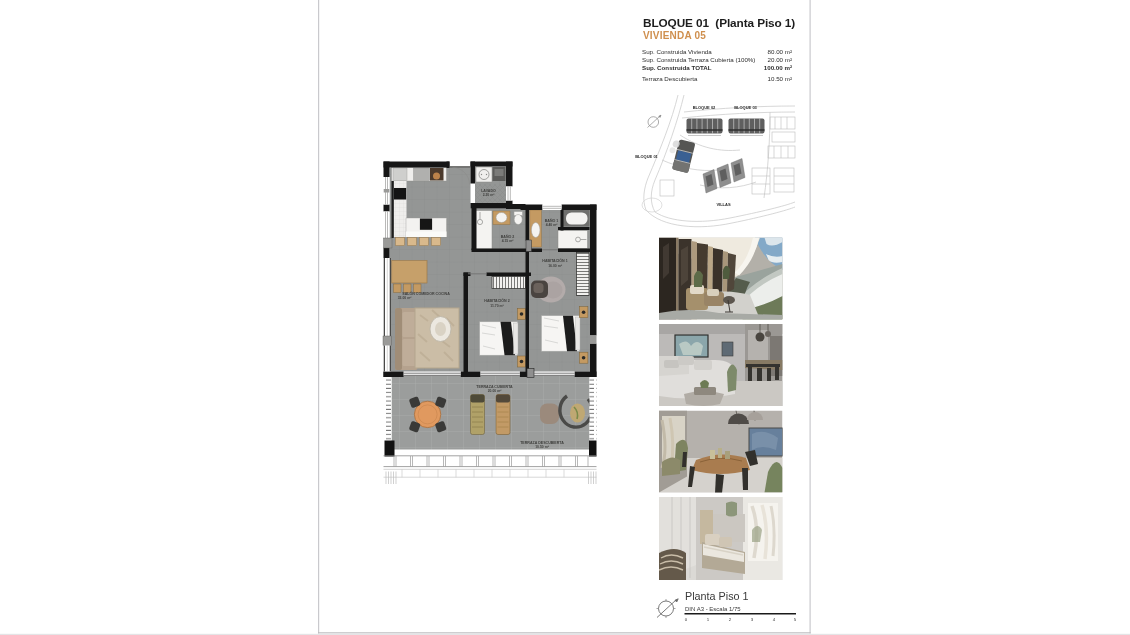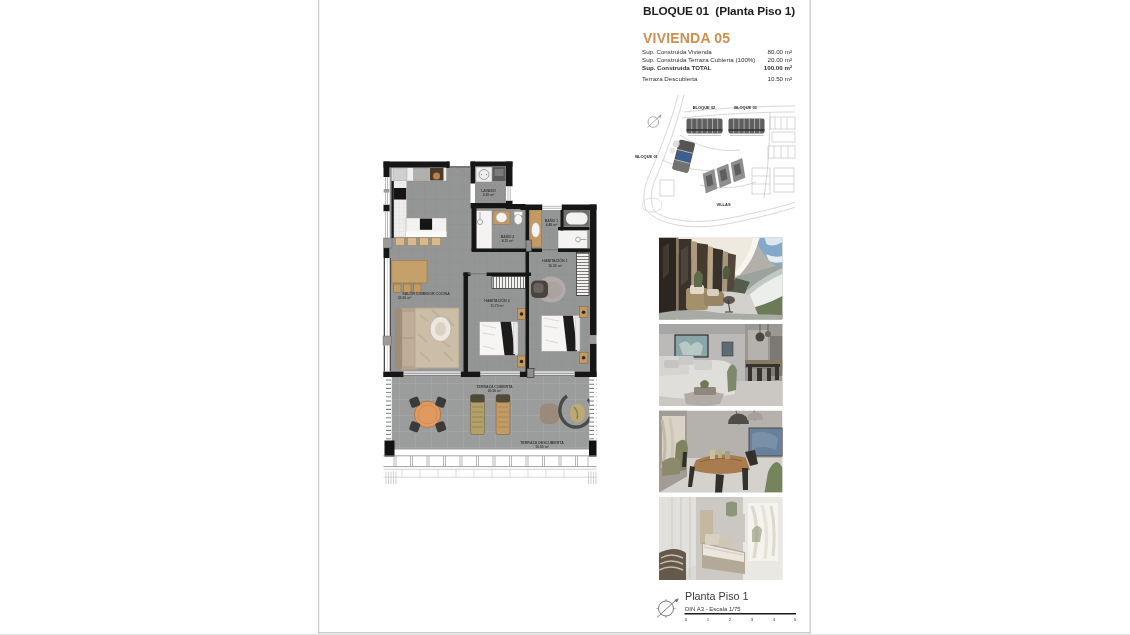--- a/index.html
+++ b/index.html
@@ -603,23 +603,23 @@
 <text x="686" y="620.5">0</text>
           <text x="708" y="620.5">1</text>
           <text x="730" y="620.5">2</text>
 <text x="752" y="620.5">3</text>
           <text x="774" y="620.5">4</text>
           <text x="795" y="620.5">5</text>
 </g>
 </g>
 </svg>
 
-<div style="position:absolute;left:643px;top:4px;font-size:11.8px;font-weight:bold;color:#1d1d1d;letter-spacing:-0.1px;">BLOQUE 01&nbsp; (Planta Piso 1)</div>
-
-<div style="position:absolute;left:643px;top:30px;font-size:14px;font-weight:bold;color:#cf8f4e;letter-spacing:0.2px;">VIVIENDA 05</div>
+<div style="position:absolute;left:643px;top:16px;font-size:11.8px;font-weight:bold;color:#1d1d1d;letter-spacing:-0.1px;">BLOQUE 01&nbsp; (Planta Piso 1)</div>
+
+<div style="position:absolute;left:643px;top:30px;font-size:10px;font-weight:bold;color:#cf8f4e;letter-spacing:0.2px;">VIVIENDA 05</div>
 
 <div style="position:absolute;left:642px;top:47.5px;width:150px;font-size:6.2px;color:#2e2e2e;line-height:8.4px;">
 
 <div style="position:relative;">Sup. Construida Vivienda<span style="position:absolute;right:0;">80.00 m²</span></div>
 
 <div style="position:relative;">Sup. Construida Terraza Cubierta (100%)<span style="position:absolute;right:0;">20.00 m²</span></div>
 
 <div style="position:relative;font-weight:bold;">Sup. Construida TOTAL<span style="position:absolute;right:0;">100.00 m²</span></div>
 
 <div style="position:relative;margin-top:2.2px;">Terraza Descubierta<span style="position:absolute;right:0;">10.50 m²</span></div>

